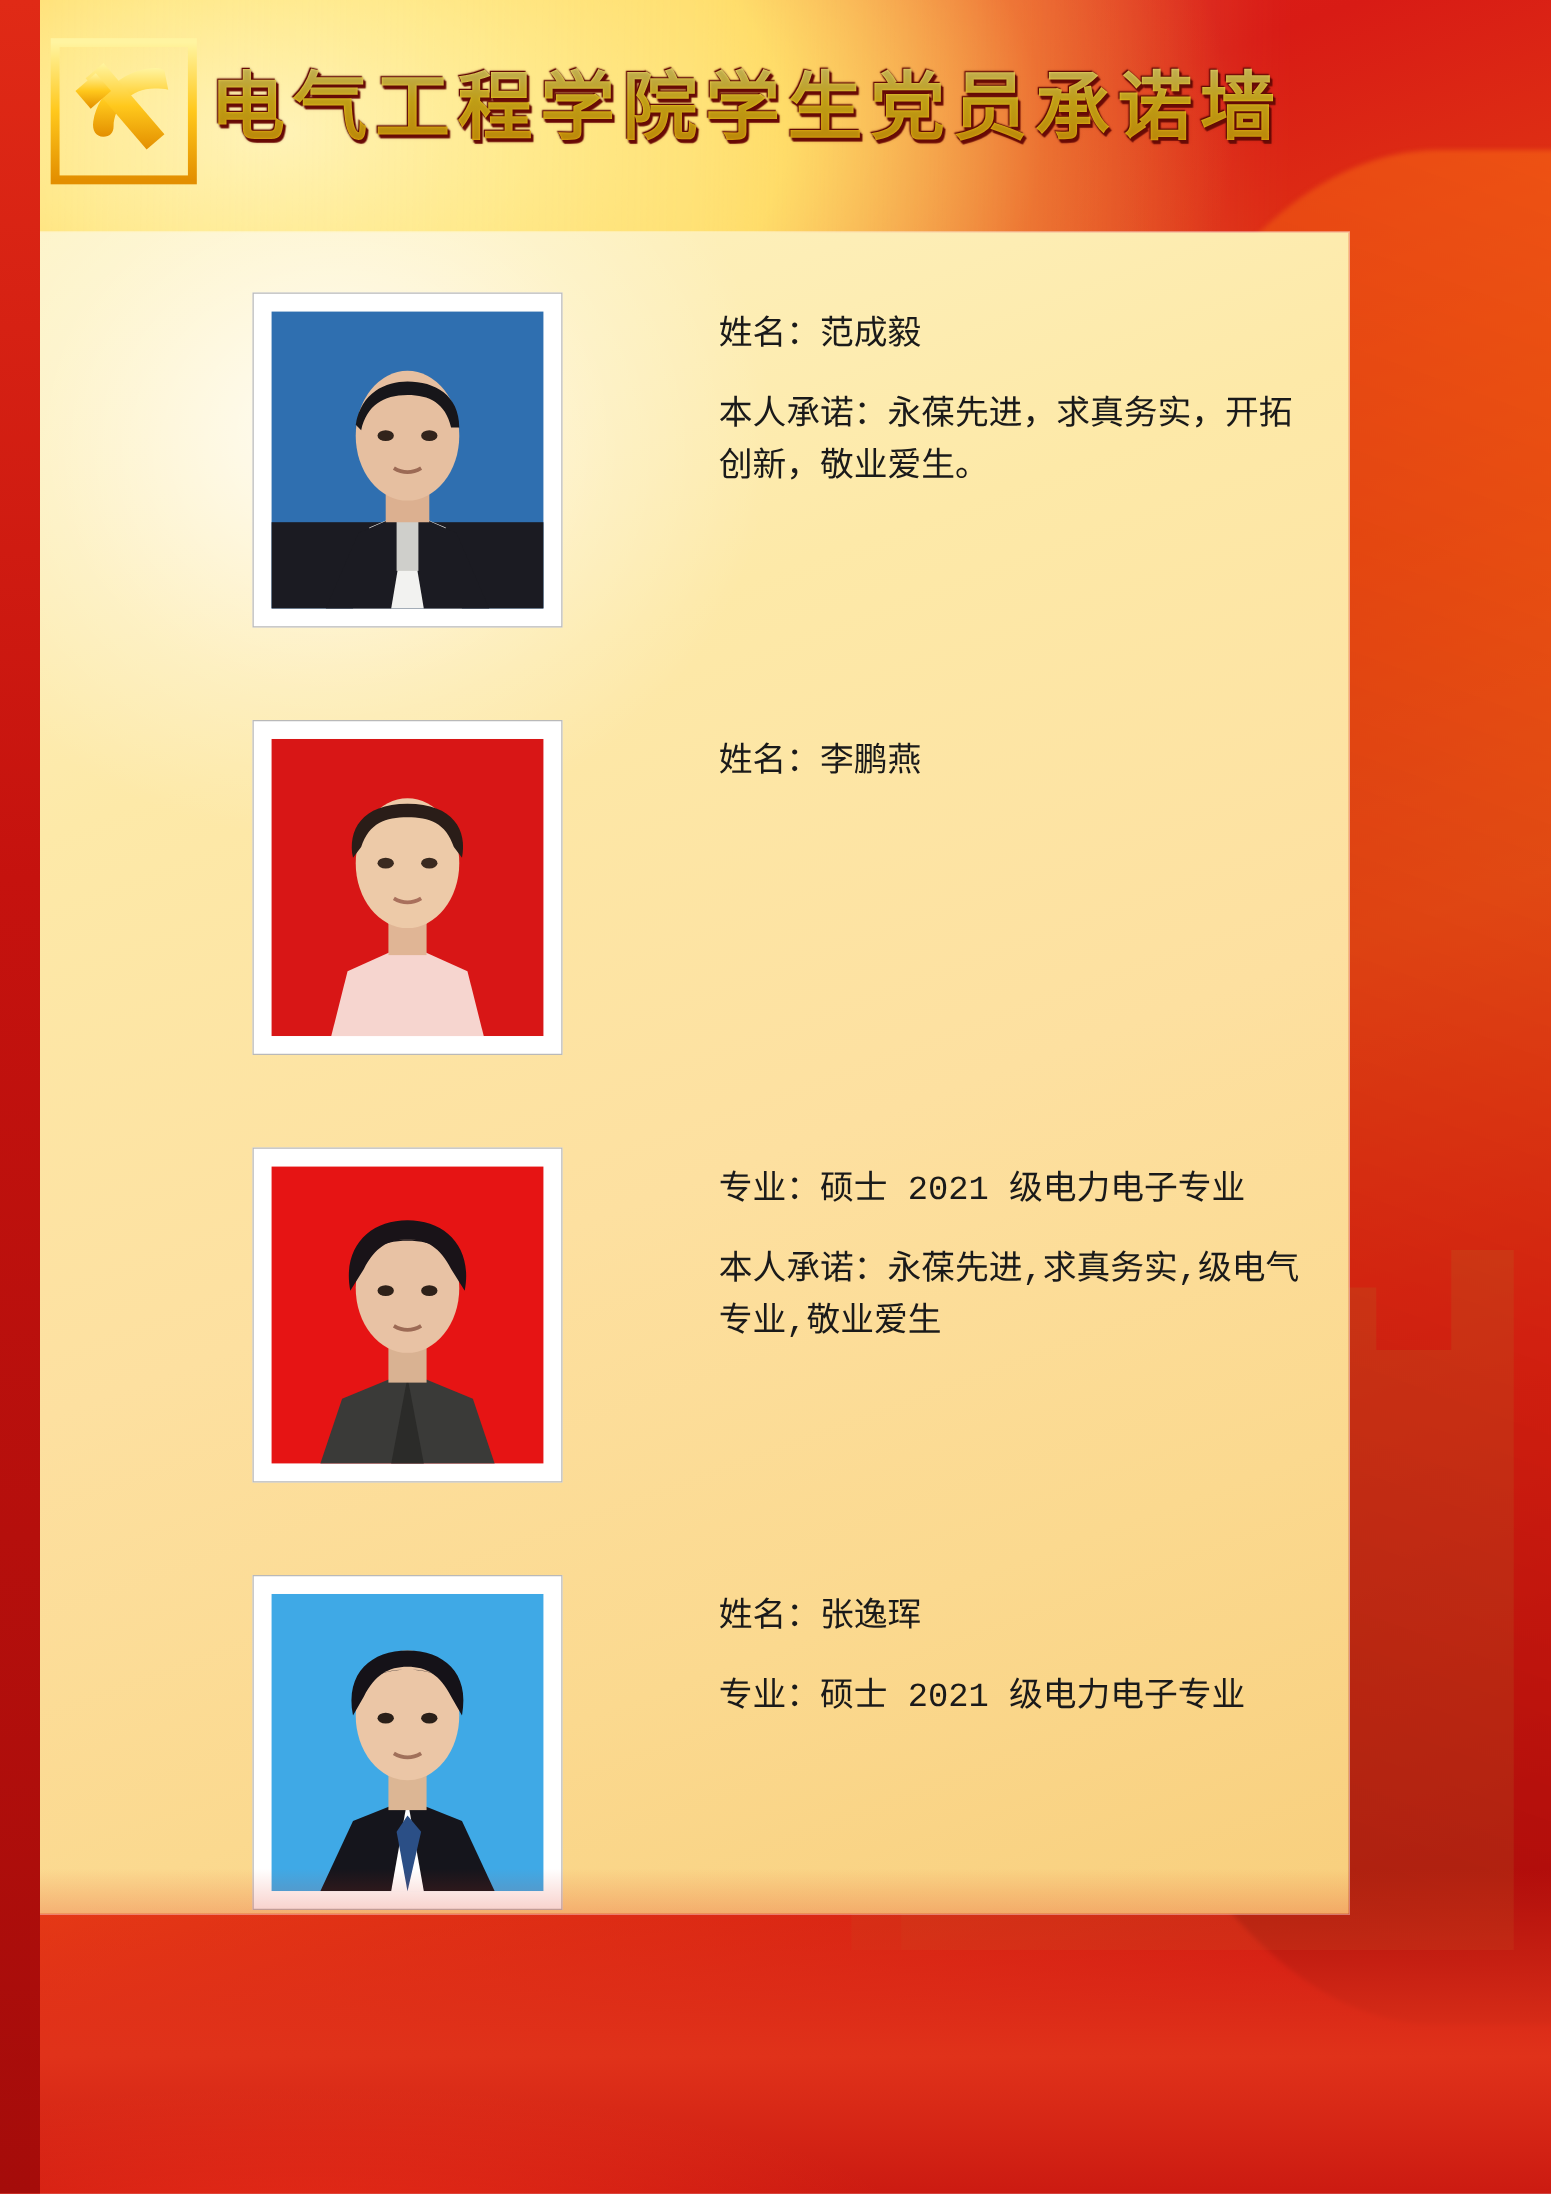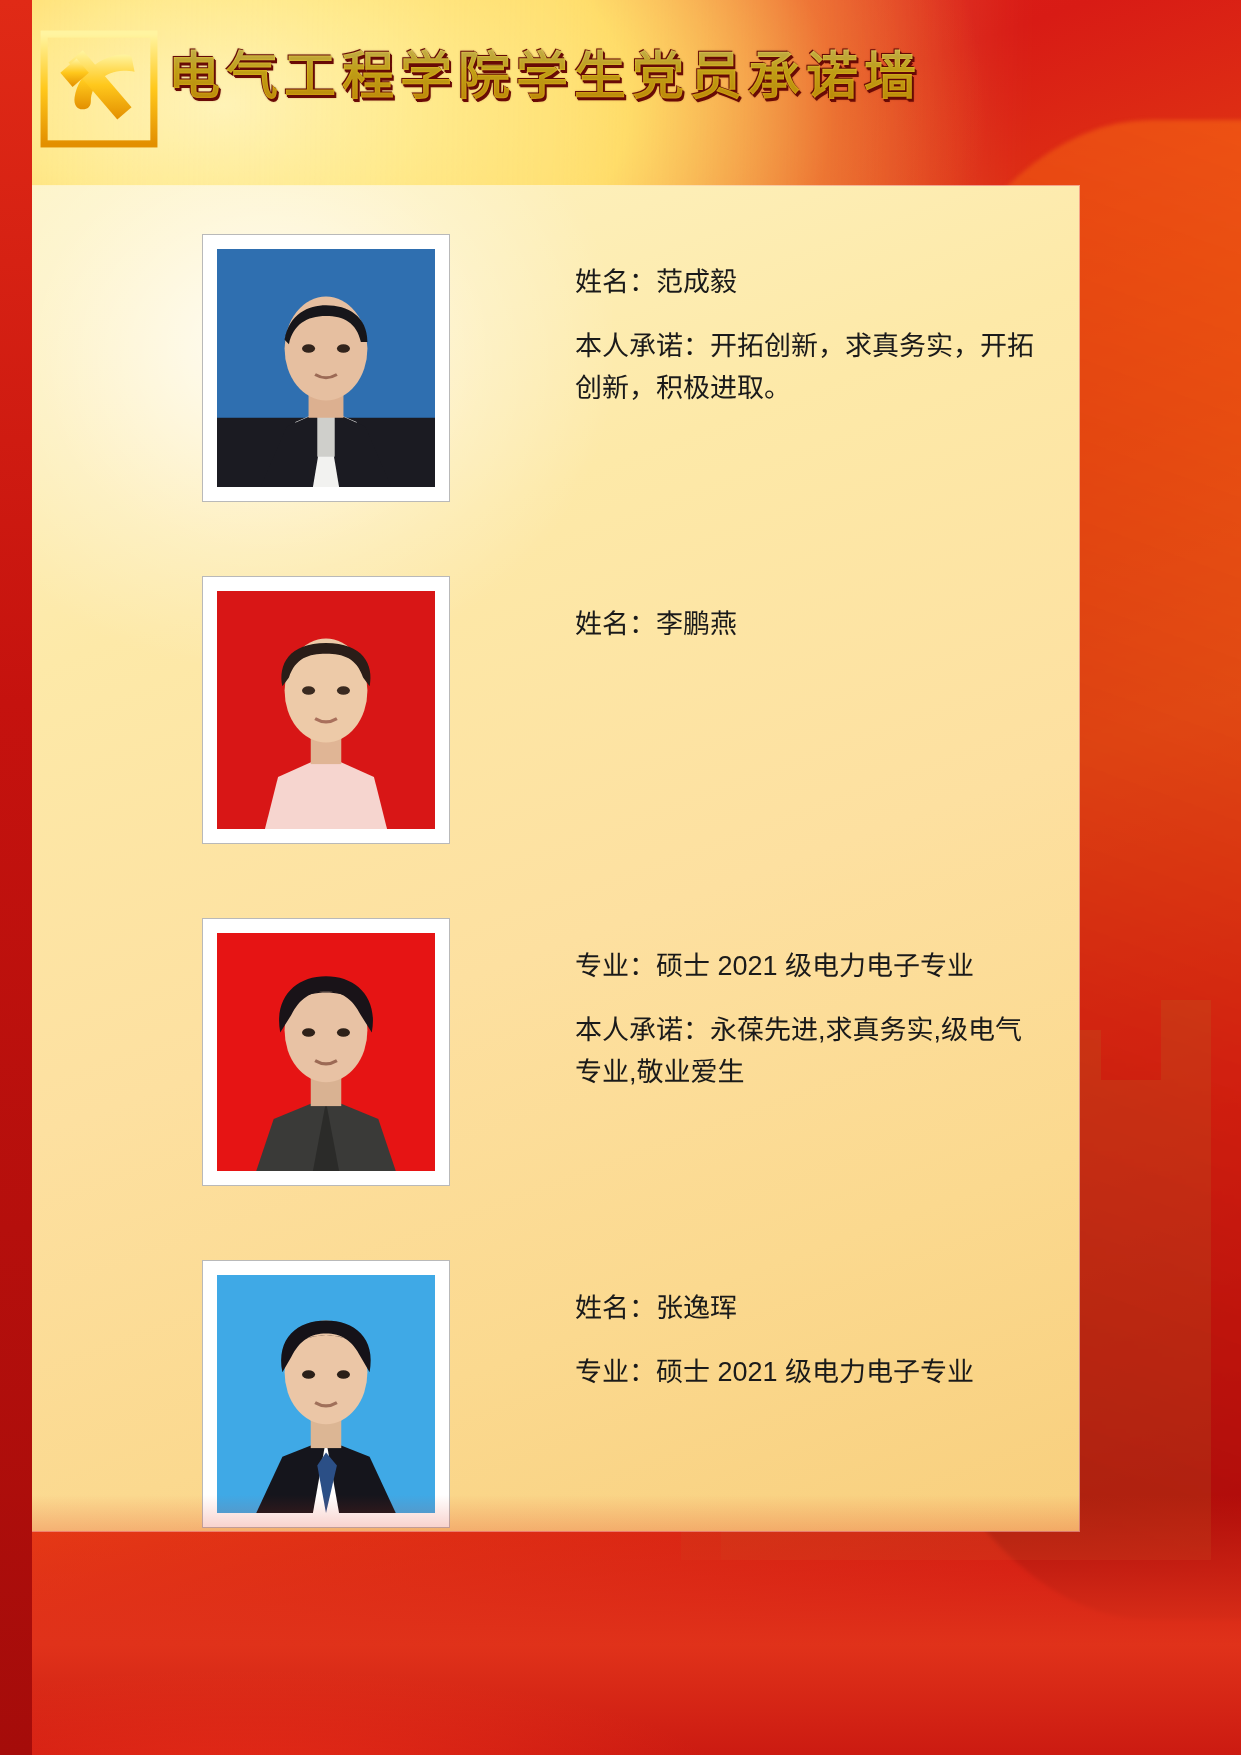--- a/index.html
+++ b/index.html
@@ -70,23 +70,23 @@
     height: 175px;
   }
   .emblem {
     position: absolute;
     left: 36px; top: 28px;
     width: 126px; height: 122px;
   }
   .title {
     position: absolute;
     left: 168px;
-    top: 26px;
+    top: 36px;
     font-family: "DejaVu Serif", "Liberation Serif", serif;
-    font-size: 52px;
+    font-size: 60px;
     font-weight: bold;
     letter-spacing: 6px;
     line-height: 100px;
     color: #ffd21e;
     background: linear-gradient(180deg, #fff7a8 0%, #ffd21e 45%, #f5a000 100%);
     -webkit-background-clip: text;
     background-clip: text;
     -webkit-text-fill-color: transparent;
     text-shadow: 0 0 2px rgba(0,0,0,0.25);
     filter: drop-shadow(2px 3px 0 #6b0b06) drop-shadow(-1px -1px 0 #6b0b06);
@@ -141,25 +141,25 @@
     overflow: hidden;
   }
   .photo svg { display: block; width: 100%; height: 100%; }
 
   .info {
     margin-left: 125px;
     padding-top: 14px;
     max-width: 470px;
   }
   .info p {
-    margin: 13px 0 22px 0;
+    margin: 0 0 22px 0;
     font-size: 27px;
     line-height: 42px;
     color: #1a1a1a;
-    font-family: Liberation Sans, sans-serif;
+    font-family: Liberation Mono, monospace;
   }
   .info p:last-child { margin-bottom: 0; }
 
   
   .left-edge {
     position: absolute;
     left: 0; top: 0;
     width: 32px; height: 1755px;
     background: linear-gradient(180deg, #e02a16 0%, #c5120e 40%, #a50c0a 100%);
     pointer-events: none;
@@ -221,21 +221,21 @@
               <path d="M31 44 C31 24 69 24 69 44 C69 36 64 30 50 30 C36 30 31 36 31 44 Z" fill="#17161a"></path>
               <path d="M31 42 C33 30 42 26 50 26 C60 26 69 31 69 43 L66 43 C64 34 58 31 50 31 C41 31 35 35 33 44 Z" fill="#17161a"></path>
               <ellipse cx="42" cy="46" rx="3" ry="2" fill="#32241c"></ellipse>
               <ellipse cx="58" cy="46" rx="3" ry="2" fill="#32241c"></ellipse>
               <path d="M45 58 q5 3 10 0" stroke="#9c6a55" stroke-width="1.4" fill="none"></path>
             </svg>
           </div>
         </div>
         <div class="info">
           <p>姓名：范成毅</p>
-          <p>本人承诺：开拓创新，求真务实，开拓创新，积极进取。</p>
+          <p>本人承诺：永葆先进，求真务实，开拓创新，敬业爱生。</p>
         </div>
       </div>
 
       <div class="entry">
         <div class="photo-frame">
           <div class="photo">
             <svg viewBox="0 0 100 110" preserveAspectRatio="none">
               <rect width="100" height="110" fill="#d81616"></rect>
               <path d="M50 76 L28 86 L22 110 L78 110 L72 86 Z" fill="#f6d5cf"></path>
               <rect x="43" y="62" width="14" height="18" fill="#e0b595"></rect>

